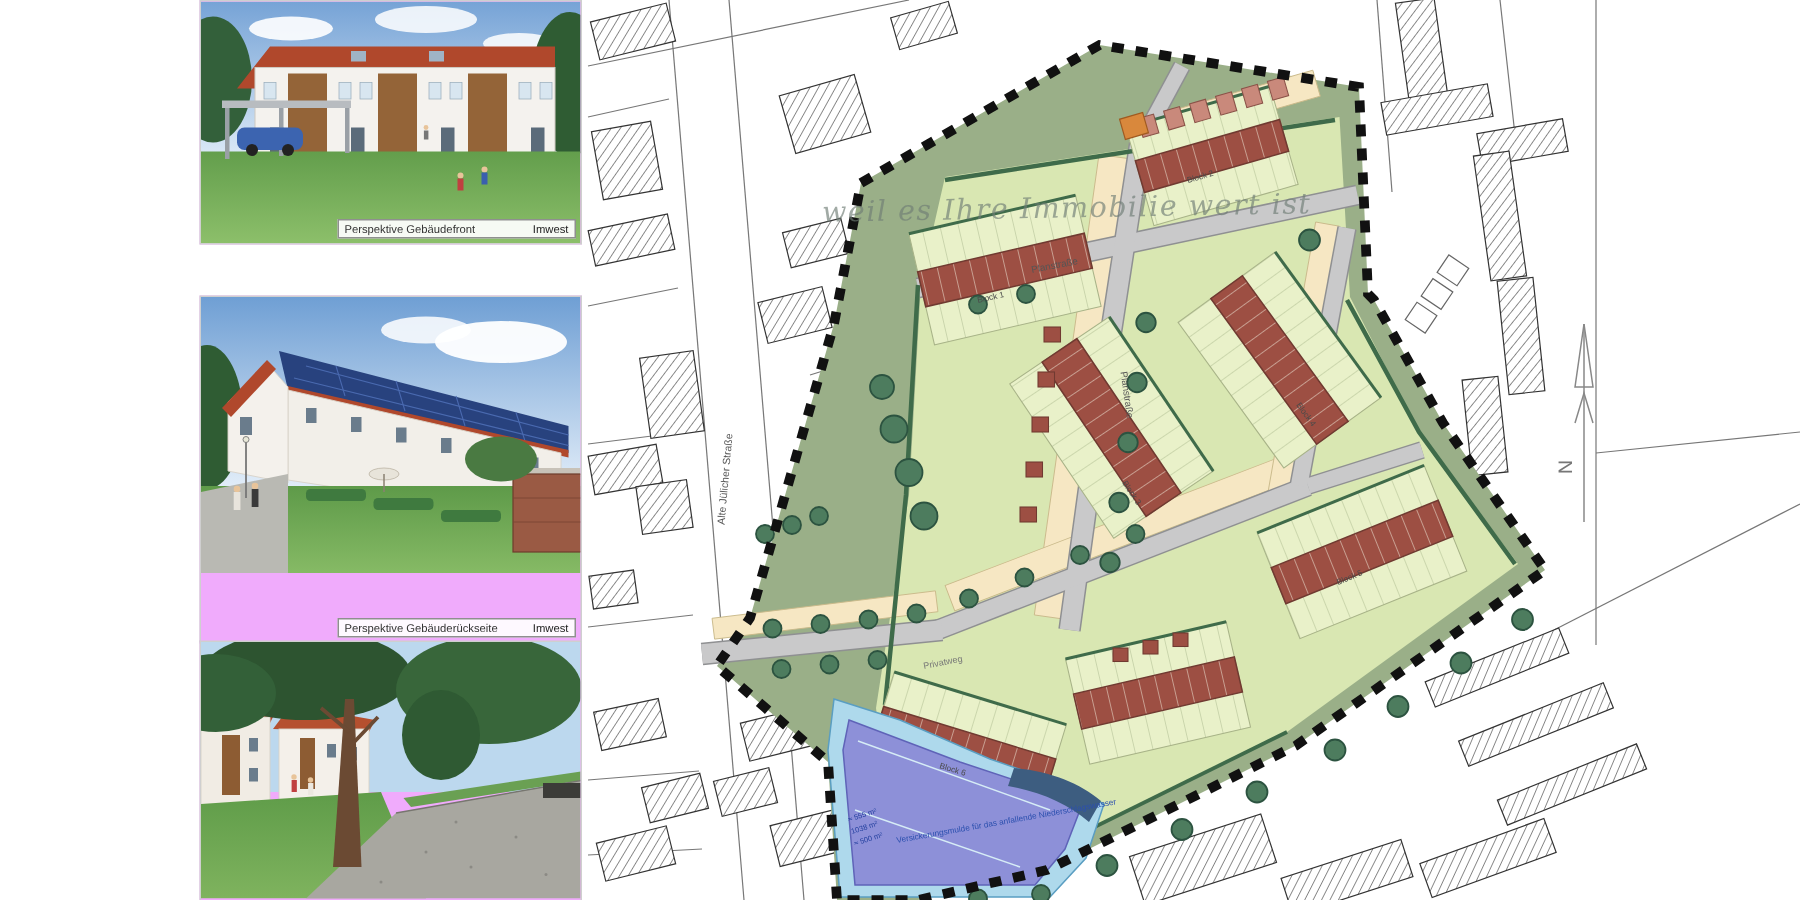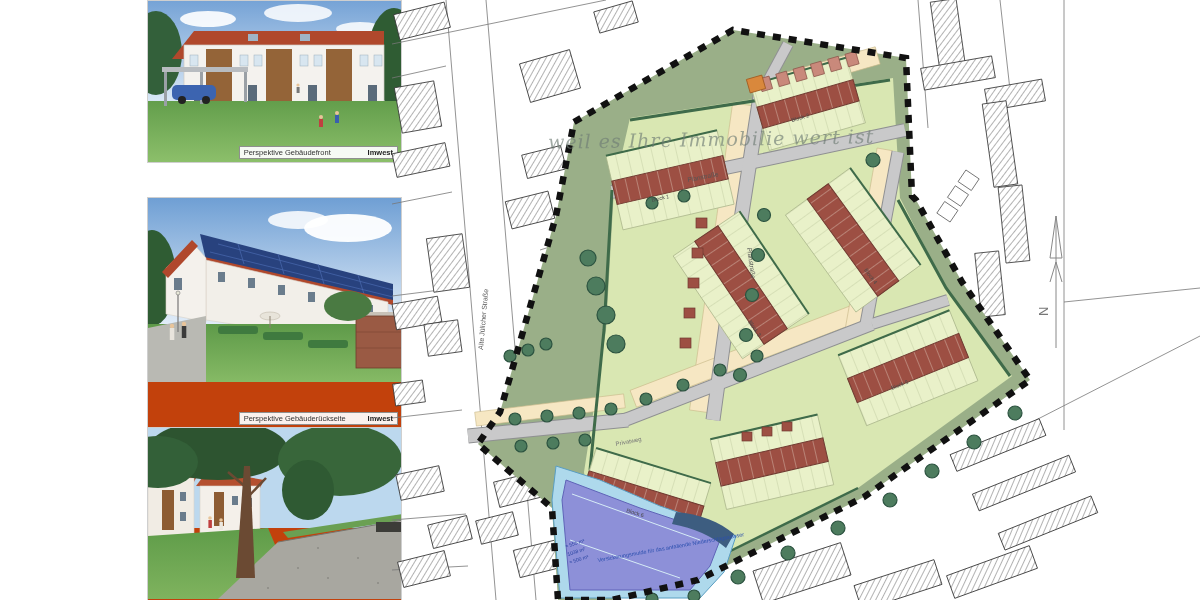--- a/index.html
+++ b/index.html
@@ -1,30 +1,30 @@
 <!DOCTYPE html>
 <html><head>
 <meta charset="utf-8">
 <style>
   html,body{margin:0;padding:0;background:#fff;}
   .page{position:relative;width:1200px;height:600px;background:#fff;overflow:hidden;
         font-family:"Liberation Sans",sans-serif;}
   svg text{font-family:"Liberation Sans",sans-serif;}
   
-  .photo{position:absolute;left:147px;width:255px;margin:0;border:1px solid #cfcfcf;
-         box-sizing:border-box;overflow:hidden;background:#c2410c;}
+  .photo{position:absolute;left:133px;width:255px;margin:0;border:1px solid #cfcfcf;
+         box-sizing:border-box;overflow:hidden;background:#f0abfc;}
   .photo svg{display:block;}
   .p1{top:0;height:163px;}
   .p2{top:197px;height:232px;}
   .p3{top:427px;height:173px;border-bottom:none;}
   .caption-bar{position:absolute;bottom:3px;right:3px;width:63%;height:13px;
     background:rgba(255,255,255,.93);border:1px solid #8f8f8f;display:flex;
     align-items:center;justify-content:space-between;padding:0 4px;box-sizing:border-box;}
   .caption-bar .cap{font-size:7.5px;color:#333;white-space:nowrap;overflow:hidden;}
-  .caption-bar .credit{font-size:7.5px;font-weight:bold;color:#222;margin-left:20px;}
+  .caption-bar .credit{font-size:7.5px;font-weight:normal;color:#222;margin-left:20px;}
   
   .watermark{position:absolute;left:424px;top:44px;display:flex;align-items:center;
              gap:2px;z-index:30;pointer-events:none;}
   .wm-brand{font-size:62px;font-weight:bold;letter-spacing:9px;
             color:rgba(128,137,145,.5);line-height:1;}
   .wm-slogan{position:absolute;left:548px;top:128px;z-index:30;pointer-events:none;
     font-family:"DejaVu Serif",serif;font-style:italic;font-size:19px;
     letter-spacing:1px;color:rgba(110,124,116,.65);transform:rotate(-1deg);}
   
   .plan-svg{position:absolute;left:0;top:0;z-index:1;}

